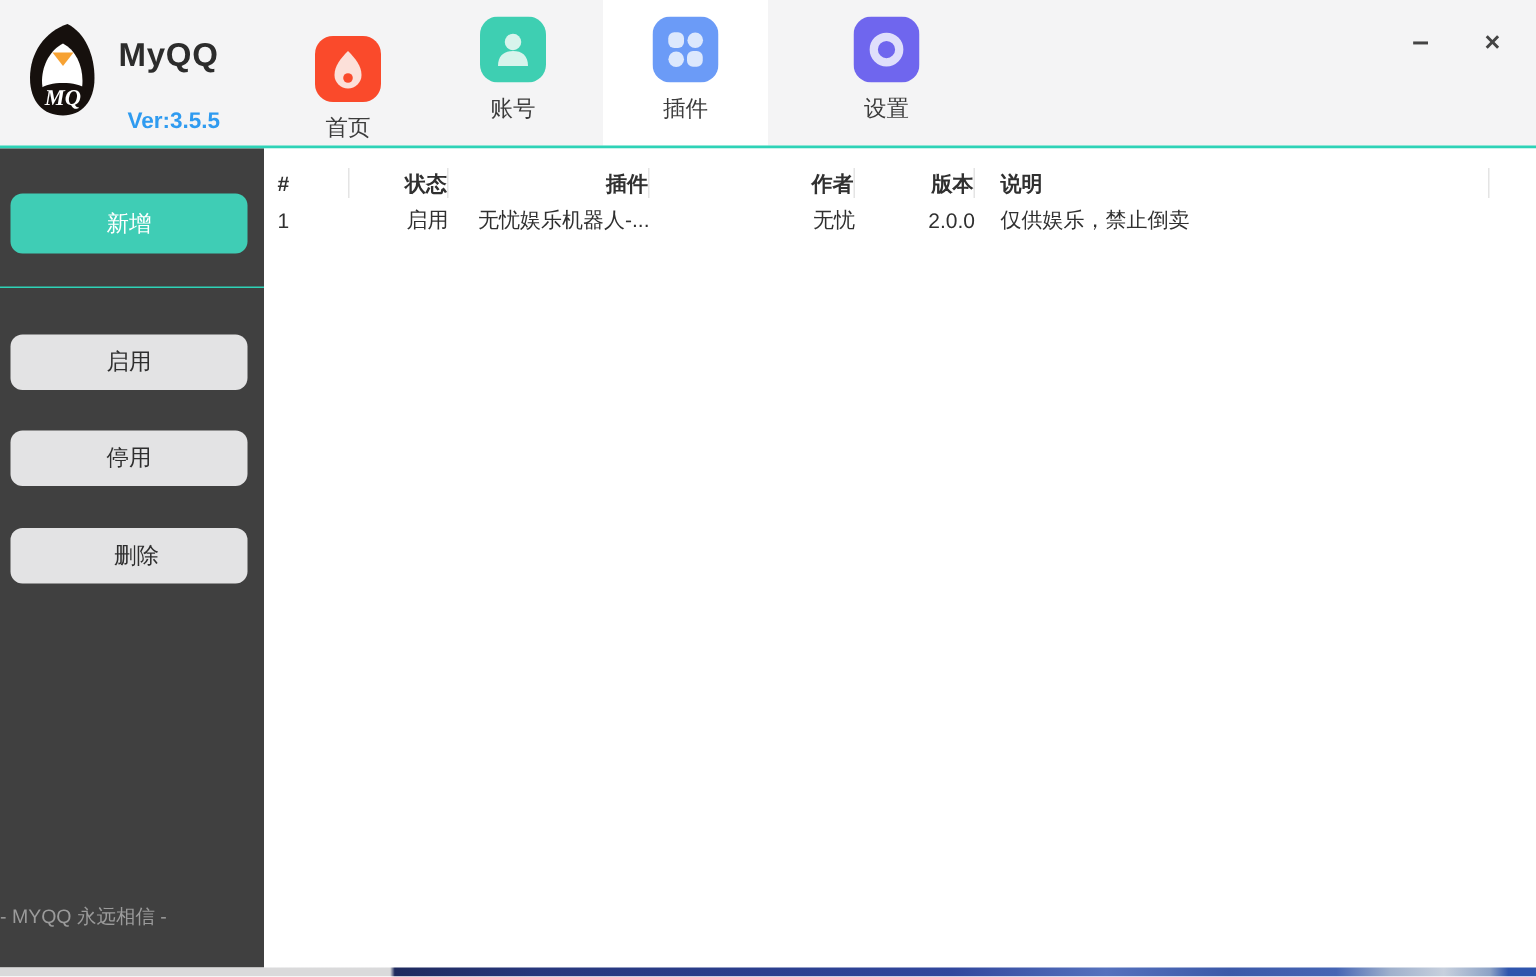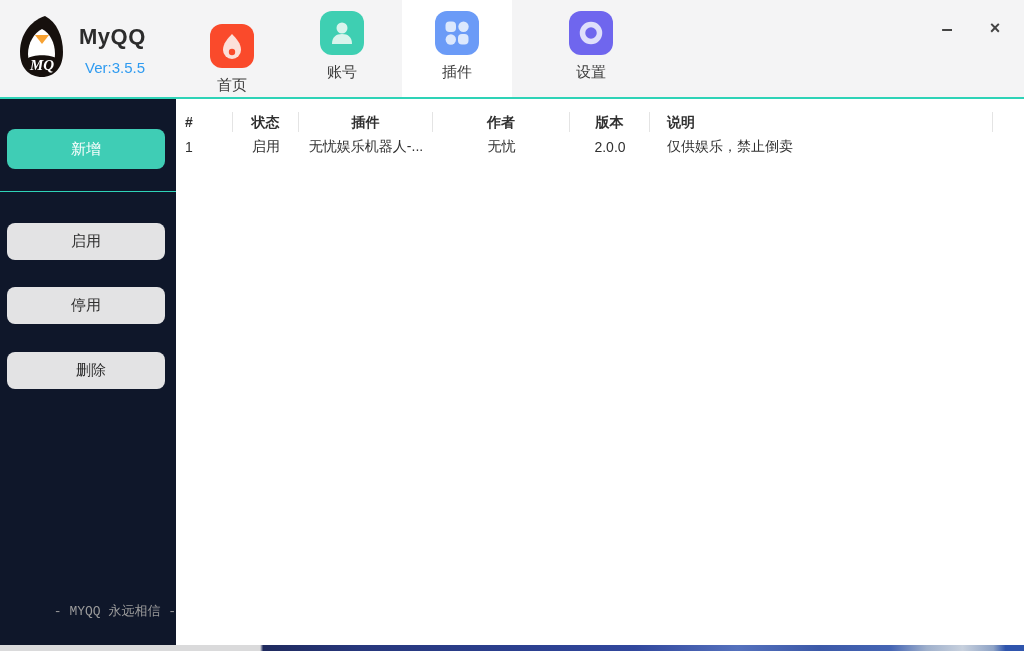--- a/index.html
+++ b/index.html
@@ -9,47 +9,47 @@
 
   
   .titlebar { position:absolute; left:0; top:0; width:1024px; height:99px; background:#f4f4f5; }
   .titlebar-underline { position:absolute; left:0; top:97px; width:1024px; height:2px; background:#2ed3b7; }
   .active-tab-bg { position:absolute; left:402px; top:0; width:110px; height:97px; background:#ffffff; }
 
   .brand { position:absolute; left:15px; top:12px; display:flex; align-items:flex-start; }
   .logo { width:54px; height:70px; }
   .brand-text { margin-left:10px; padding-top:12px; }
   .app-title { font-size:22px; font-weight:600; color:#2c2c2c; letter-spacing:0.5px; }
-  .app-version { font-size:15px; color:#2f9bf0; margin-top:9px; margin-left:6px; }
+  .app-version { font-size:15px; color:#2f9bf0; margin-top:22px; margin-left:6px;font-weight:bold; }
 
   .nav-item { position:absolute; top:0; width:110px; height:97px; text-align:center; cursor:pointer; }
   .nav-item .icon-wrap { margin:11px auto 0; width:44px; height:44px; }
   .nav-item .nav-label { margin-top:8px; font-size:15px; color:#3c3c3c; }
   .nav-home { left:177px;margin-top:13px; } .nav-account { left:287px; } .nav-plugins { left:402px; } .nav-settings { left:536px; }
 
   .win-controls { position:absolute; right:18px; top:18px; display:flex; gap:26px; }
   .win-btn { width:22px; height:22px; text-align:center; line-height:20px; font-size:18px; color:#444; cursor:pointer; font-weight:bold; }
   .win-min { font-size:20px; }
 
   
-  .sidebar { position:absolute; left:0; top:99px; width:176px; height:546px; background:#0f172a; }
+  .sidebar { position:absolute; left:0; top:99px; width:176px; height:546px; background:#404040; }
   .side-btn { position:absolute; left:7px; width:158px; height:37px; border:none; border-radius:8px;
               font-size:15px; color:#2f2f2f; background:#e3e3e4; cursor:pointer;
               font-family:"Liberation Sans","DejaVu Sans",sans-serif; }
   .side-btn.primary { top:30px; height:40px; background:#3fcdb5; color:#ffffff; }
   .btn-enable { top:124px; } .btn-disable { top:188px; } .btn-delete { top:253px;padding-left:10px; }
   .sidebar-divider { position:absolute; left:0; top:92px; width:176px; height:1px; background:#2ed3b7; }
-  .sidebar-footer { position:absolute; left:0; bottom:25px; width:176px; text-align:right; font-size:13px; color:#9b9b9b;font-family:Liberation Mono, monospace; }
+  .sidebar-footer { position:absolute; left:0; bottom:25px; width:176px; text-align:left; font-size:13px; color:#9b9b9b; }
 
   
   .main { position:absolute; left:176px; top:99px; width:848px; height:546px; background:#ffffff; }
   .trow { display:flex; align-items:center; width:848px; }
   .thead { margin-top:11px; height:24px; }
   .tbody-row { height:26px; }
-  .tcell { font-size:14px; color:#303030; text-align:center; white-space:nowrap; overflow:hidden; }
+  .tcell { font-size:14px; color:#303030; text-align:right; white-space:nowrap; overflow:hidden; }
   .thead .tcell { font-weight:600; height:20px; line-height:20px; border-right:1px solid #e4e4e4; }
   .c-idx  { width:57px;  text-align:left; padding-left:9px; }
   .c-stat { width:66px; }
   .c-name { width:134px; }
   .c-auth { width:137px; }
   .c-ver  { width:80px; }
   .c-desc { width:343px; text-align:left; padding-left:17px; }
   .c-fill { width:31px; border-right:none !important; }
 
   

